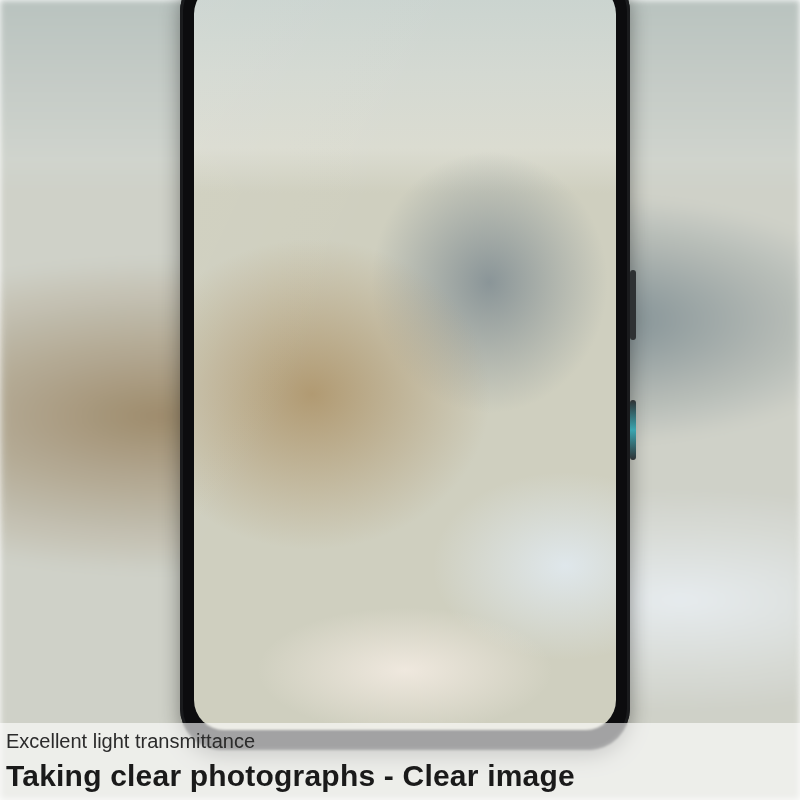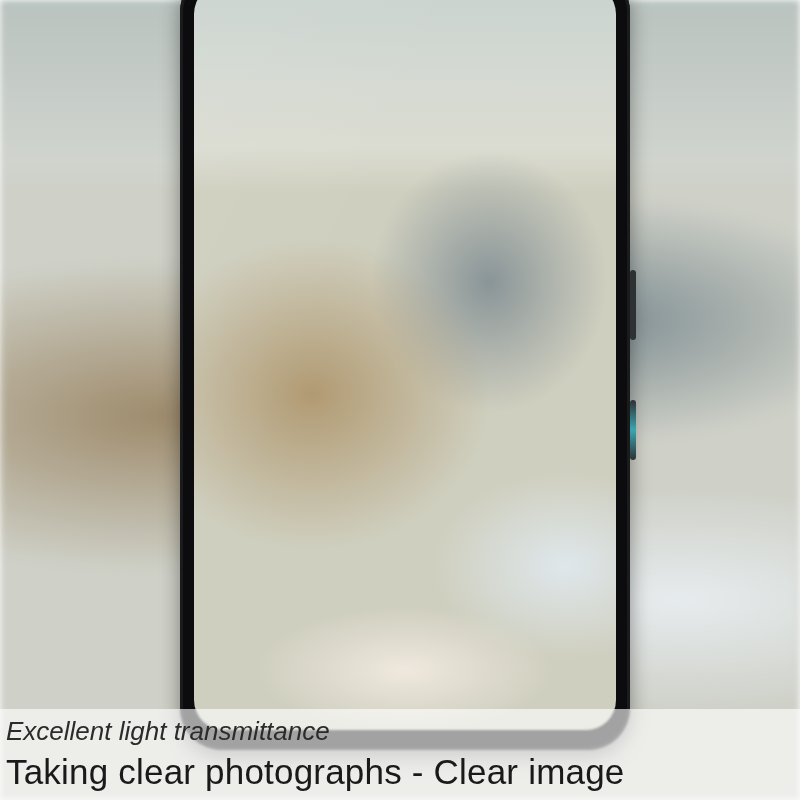--- a/index.html
+++ b/index.html
@@ -122,31 +122,30 @@
     left: 0;
     right: 0;
     bottom: 0;
     padding: 6px 8px 6px 6px;
     background: rgba(255,255,255,0.62);
     backdrop-filter: blur(1px);
   }
 
   .caption .line1,
   .caption .line2 {
-    font-size: 26px;
+    font-size: 20px;
     line-height: 1.28;
     font-weight: 400;
     color: #2b2b2b;
-    font-style: italic;
   }
 
   .caption .line3 {
-    font-size: 35px;
+    font-size: 30px;
     line-height: 1.25;
-    font-weight: 400;
+    font-weight: 700;
     color: #1a1a1a;
     letter-spacing: 0.2px;
     margin-top: 2px;
   }
 </style>
 </head>
 <body>
 
 <div class="backdrop"></div>
 

